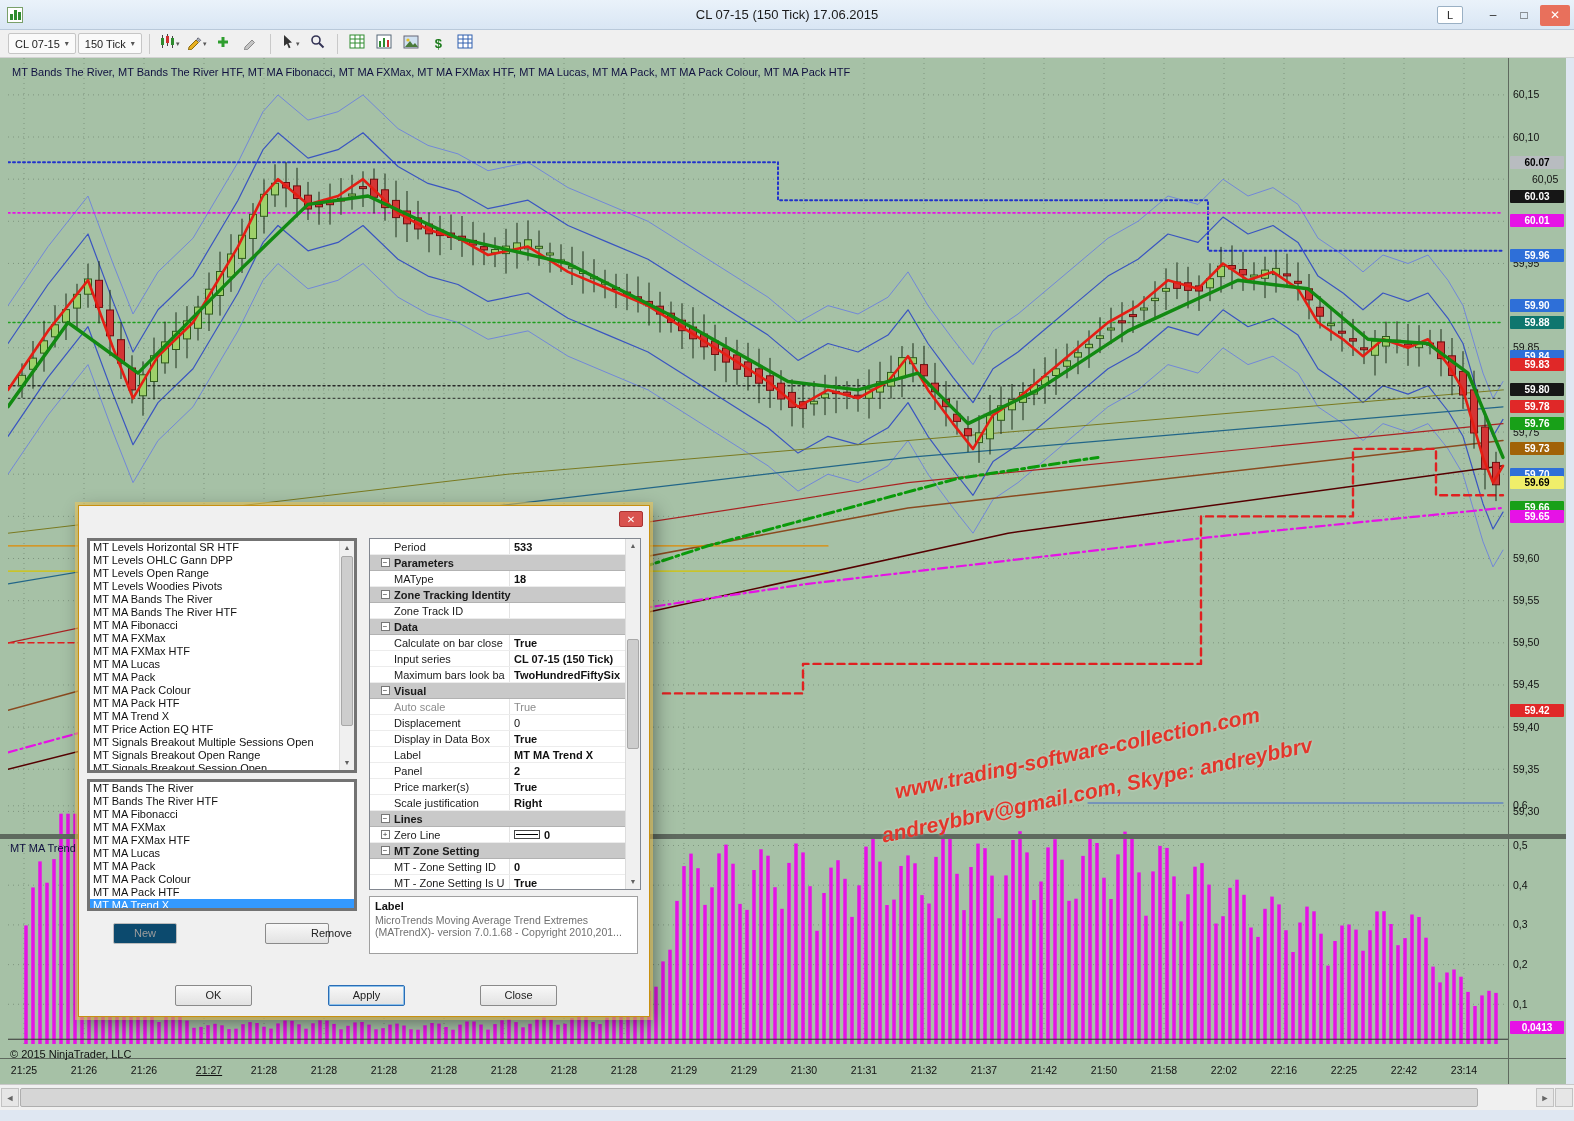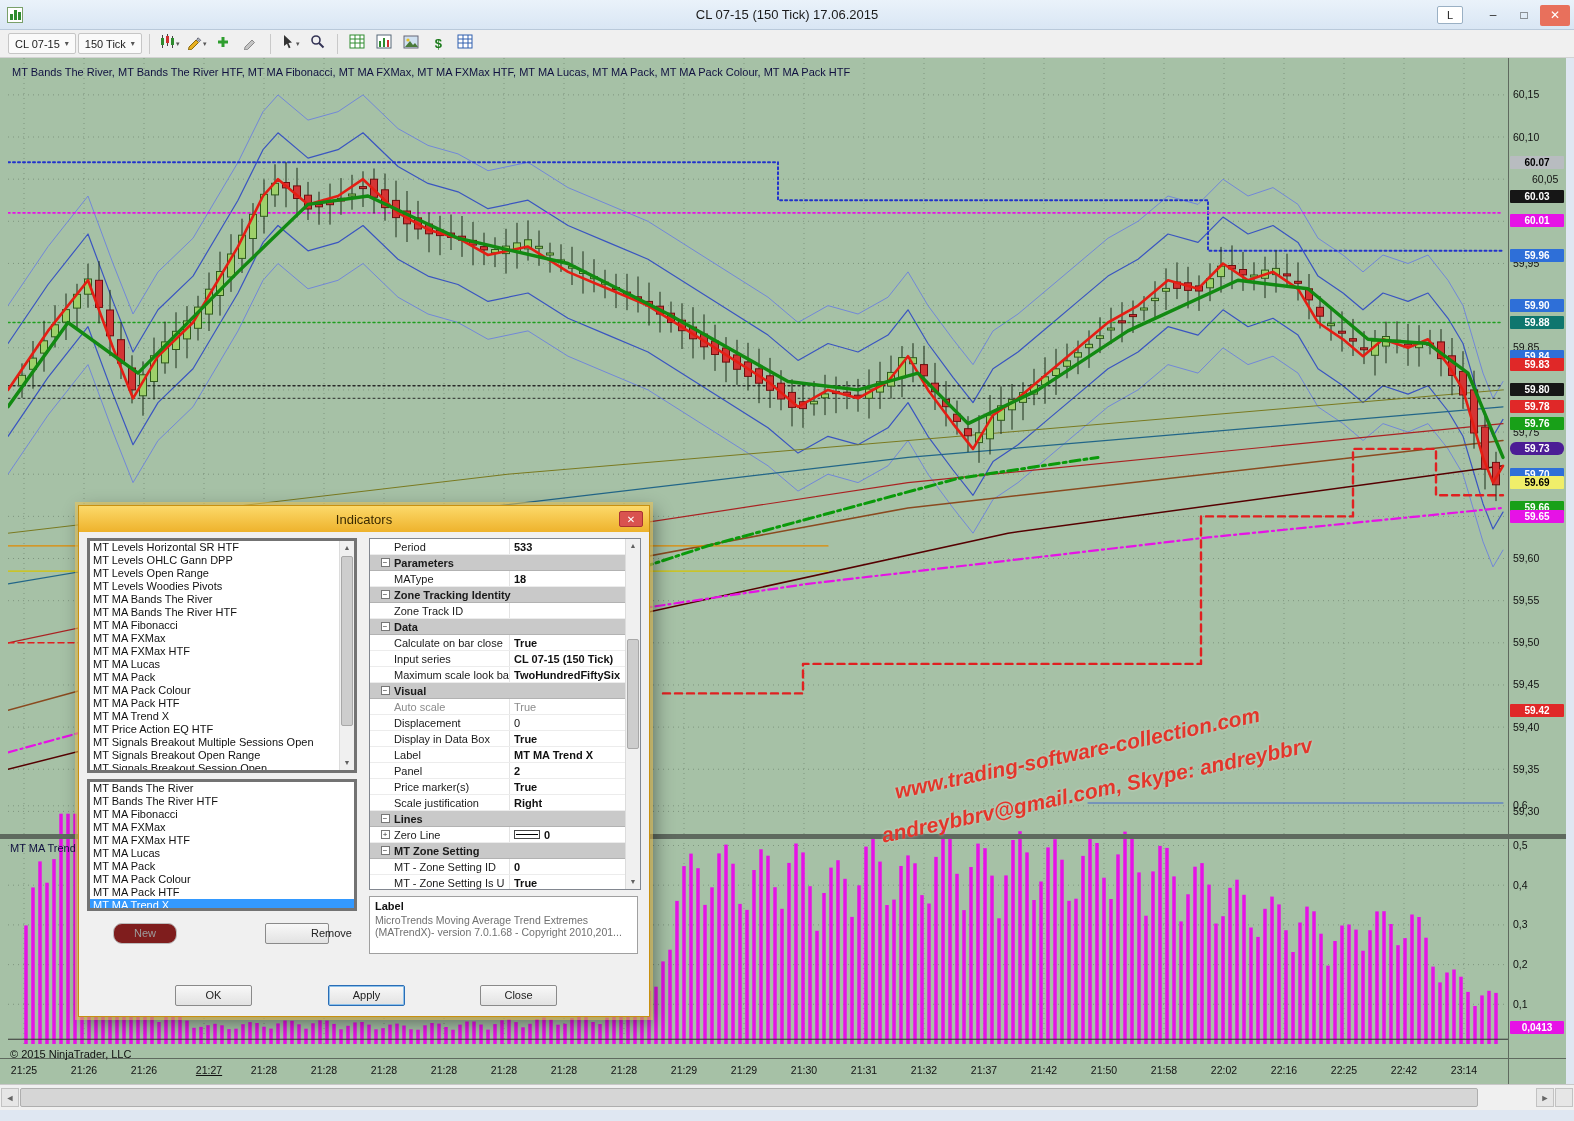--- a/index.html
+++ b/index.html
@@ -90,21 +90,21 @@
     margin-right:4px;position:relative;}
   .line-swatch::after{content:"";position:absolute;left:1px;right:1px;top:3px;border-top:1px solid #000;}
   
   #descbox{position:absolute;left:290px;top:390px;width:269px;height:58px;background:#fff;
     border:1px solid #a0a0a0;padding:3px 5px;overflow:hidden;}
   #desc-title{font-size:11px;font-weight:bold;color:#111;}
   #desc-text{font-size:10.5px;color:#707070;line-height:12px;margin-top:2px;}
   
   .btn{position:absolute;height:21px;background:linear-gradient(#f8f8f8,#e2e2e2);
     border:1px solid #8a8a8a;border-radius:2px;font-size:11px;text-align:center;line-height:19px;color:#222;}
-  .btn.disabled{color:#9d9d9d;border-color:#bcbcbc;background:#7f1d1d;border-radius:9px;}
+  .btn.disabled{color:#9d9d9d;border-color:#bcbcbc;background:#0c4a6e;}
   .btn.focus{border-color:#2a6db5;box-shadow:inset 0 0 0 1px #8cc0ea;}
 </style>
 </head>
 <body>
 
 <div id="win">
 
   <div id="titlebar">
     <div id="appicon">
         <i style="height:6px"></i>
@@ -801,21 +801,21 @@
       <div class="badge" style="top: 131.52px; background: rgb(22, 22, 22); color: rgb(255, 255, 255);">60.03</div>
       <div class="badge" style="top: 156px; background: rgb(230, 18, 230); color: rgb(255, 255, 255);">60.01</div>
       <div class="badge" style="top: 190.53px; background: rgb(46, 111, 216); color: rgb(255, 255, 255);">59.96</div>
       <div class="badge" style="top: 241.11px; background: rgb(46, 111, 216); color: rgb(255, 255, 255);">59.90</div>
       <div class="badge" style="top: 257.97px; background: #0f766e; color: rgb(255, 255, 255);">59.88</div>
       <div class="badge" style="top: 291.69px; background: rgb(46, 111, 216); color: rgb(255, 255, 255);">59.84</div>
       <div class="badge" style="top: 300.12px; background: rgb(224, 40, 40); color: rgb(255, 255, 255);">59.83</div>
       <div class="badge" style="top: 325.41px; background: rgb(22, 22, 22); color: rgb(255, 255, 255);">59.80</div>
       <div class="badge" style="top: 342.27px; background: rgb(224, 40, 40); color: rgb(255, 255, 255);">59.78</div>
       <div class="badge" style="top: 359.13px; background: rgb(24, 160, 24); color: rgb(255, 255, 255);">59.76</div>
-      <div class="badge" style="top: 384.42px; background: #4c1d95; color: rgb(255, 255, 255); border-radius: 6px;">59.73</div>
+      <div class="badge" style="top: 384.42px; background: #a16207; color: rgb(255, 255, 255);">59.73</div>
       <div class="badge" style="top: 409.71px; background: rgb(46, 111, 216); color: rgb(255, 255, 255);">59.70</div>
       <div class="badge" style="top: 418.14px; background: rgb(240, 238, 106); color: rgb(0, 0, 0);">59.69</div>
       <div class="badge" style="top: 443.43px; background: rgb(24, 160, 24); color: rgb(255, 255, 255);">59.66</div>
       <div class="badge" style="top: 451.86px; background: rgb(230, 18, 230); color: rgb(255, 255, 255);">59.65</div>
       <div class="badge" style="top: 645.75px; background: rgb(224, 40, 40); color: rgb(255, 255, 255);">59.42</div>
       <div class="badge" style="top: 963.104px; background: rgb(230, 18, 230); color: rgb(255, 255, 255);">0,0413</div>
       <div class="timetick" style="left: 24px;">21:25</div>
       <div class="timetick" style="left: 84px;">21:26</div>
       <div class="timetick" style="left: 144px;">21:26</div>
       <div class="timetick" style="left: 209px; text-decoration: underline;">21:27</div>
@@ -845,23 +845,20 @@
 
   <div id="hscroll">
     <div class="harrow" style="left:1px;">◄</div>
     <div id="hthumb"></div>
     <div class="harrow" style="left:1536px;">►</div>
     <div class="harrow" style="left:1555px;width:18px;"></div>
   </div>
   <div id="bottomfill"></div>
 
   <div id="dialog">
-    <div id="dlg-titlebar">
-      <span>Indicators</span>
-    </div>
     <div id="dlg-close">✕</div>
 
     <div id="list-available" class="listbox">
       <div class="li">MT Levels Horizontal SR HTF</div>
         <div class="li">MT Levels OHLC Gann DPP</div>
         <div class="li">MT Levels Open Range</div>
         <div class="li">MT Levels Woodies Pivots</div>
         <div class="li">MT MA Bands The River</div>
         <div class="li">MT MA Bands The River HTF</div>
         <div class="li">MT MA Fibonacci</div>
@@ -949,21 +946,21 @@
           </div>
           <div class="pg-row">
             <div class="pg-gutter"></div>
             <div class="pg-label">Input series</div>
             <div class="pg-value bold">
               <span>CL 07-15 (150 Tick)</span>
             </div>
           </div>
           <div class="pg-row">
             <div class="pg-gutter"></div>
-            <div class="pg-label">Maximum scale look ba</div>
+            <div class="pg-label">Maximum bars look ba</div>
             <div class="pg-value bold">
               <span>TwoHundredFiftySix</span>
             </div>
           </div>
           <div class="pg-row pg-sect">
             <div class="pg-gutter">
               <span class="expander">−</span>
             </div>
             <div class="pg-label">Visual</div>
           </div>

